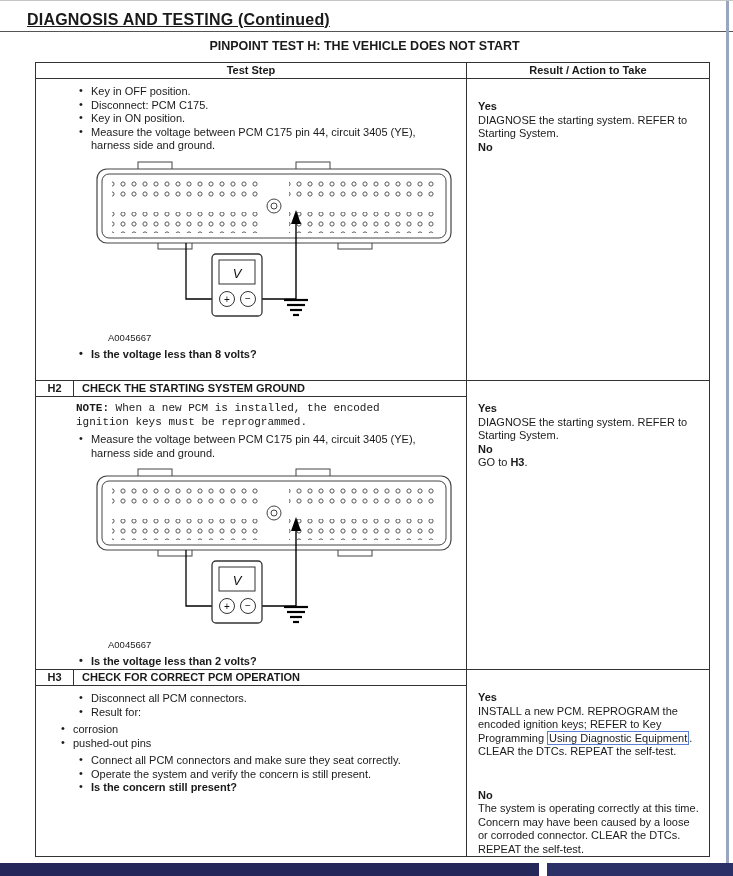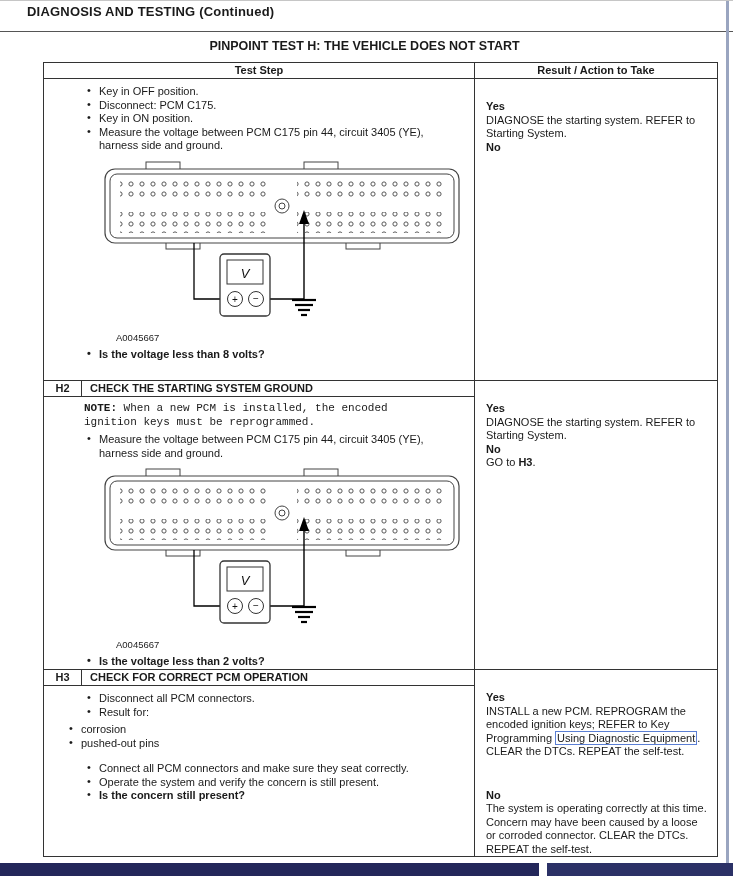--- a/index.html
+++ b/index.html
@@ -2,46 +2,46 @@
 <html><head>
 <meta charset="utf-8">
 <style>
   * { margin:0; padding:0; box-sizing:border-box; }
   html,body { background:#e8e8e8; }
   .page {
     position:relative; width:733px; height:876px; background:#ffffff;
     font-family:"Liberation Sans","DejaVu Sans",sans-serif; color:#1a1a1a;
     overflow:hidden; border-top:1px solid #c6c6c6; margin:0 auto;
   }
-  .doc-title { position:absolute; left:27px; top:3px; font-size:13px; font-weight:bold; letter-spacing:.2px; }
+  .doc-title { position:absolute; left:27px; top:10px; font-size:16px; font-weight:bold; letter-spacing:.2px;text-decoration:underline; }
   .title-rule { position:absolute; left:0; top:30px; width:733px; height:1px; background:#555; }
   .doc-subtitle { position:absolute; left:27px; top:38px; width:675px; text-align:center; font-size:12.5px; font-weight:bold; }
 
-  .pp-table { position:absolute; left:43px; top:61px; width:675px; border:1px solid #333; background:#fff; }
+  .pp-table { position:absolute; left:35px; top:61px; width:675px; border:1px solid #333; background:#fff; }
   .thead { display:flex; height:16px; border-bottom:1px solid #333; font-size:11px; font-weight:bold; }
   .thead .cl { width:431px; border-right:1px solid #333; text-align:center; line-height:15px; }
   .thead .cr { flex:1; text-align:center; line-height:15px; }
 
   .row { display:flex; overflow:hidden; }
   .row + .row { border-top:1px solid #333; }
   .row-h1 { height:301px; }
   .row-h2 { height:289px; }
   .row-h3 { height:187px; }
   .left { width:431px; border-right:1px solid #333; overflow:hidden; }
   .right { flex:1; padding:21px 10px 0 11px; font-size:11px; line-height:13.5px; overflow:hidden; }
 
   .step-header { display:flex; height:16px; border-bottom:1px solid #333; font-size:11px; font-weight:bold; }
   .step-id { width:38px; border-right:1px solid #333; text-align:center; line-height:15px; }
   .step-title { padding-left:8px; line-height:15px; }
 
   ul.steps { list-style:none; margin:6px 0 0 0; padding:0 0 0 42px; width:400px; font-size:11px; line-height:13.5px; }
   ul.steps li { position:relative; padding-left:13px; max-width:352px; }
   ul.steps li::before { content:"\2022"; position:absolute; left:1px; top:-1px; }
   ul.steps.tight { margin-top:4px; }
-  ul.substeps { list-style:none; margin:4px 0 12px 24px; padding:0; font-size:11px; line-height:13.5px; }
+  ul.substeps { list-style:none; margin:4px 0 4px 24px; padding:0; font-size:11px; line-height:13.5px; }
   ul.substeps li { position:relative; padding-left:13px; }
   ul.substeps li::before { content:"\2022"; position:absolute; left:1px; top:-1px; }
 
   .note { margin:5px 0 0 40px; width:356px; font-size:11px; line-height:13.5px;font-family:Liberation Mono, monospace; }
 
   .figure { margin:6px 0 0 60px; width:360px; }
   .fig-label { font-size:9.5px; margin:1px 0 0 12px; color:#222; }
 
   ul.question { margin-top:5px; font-weight:bold; }
 

